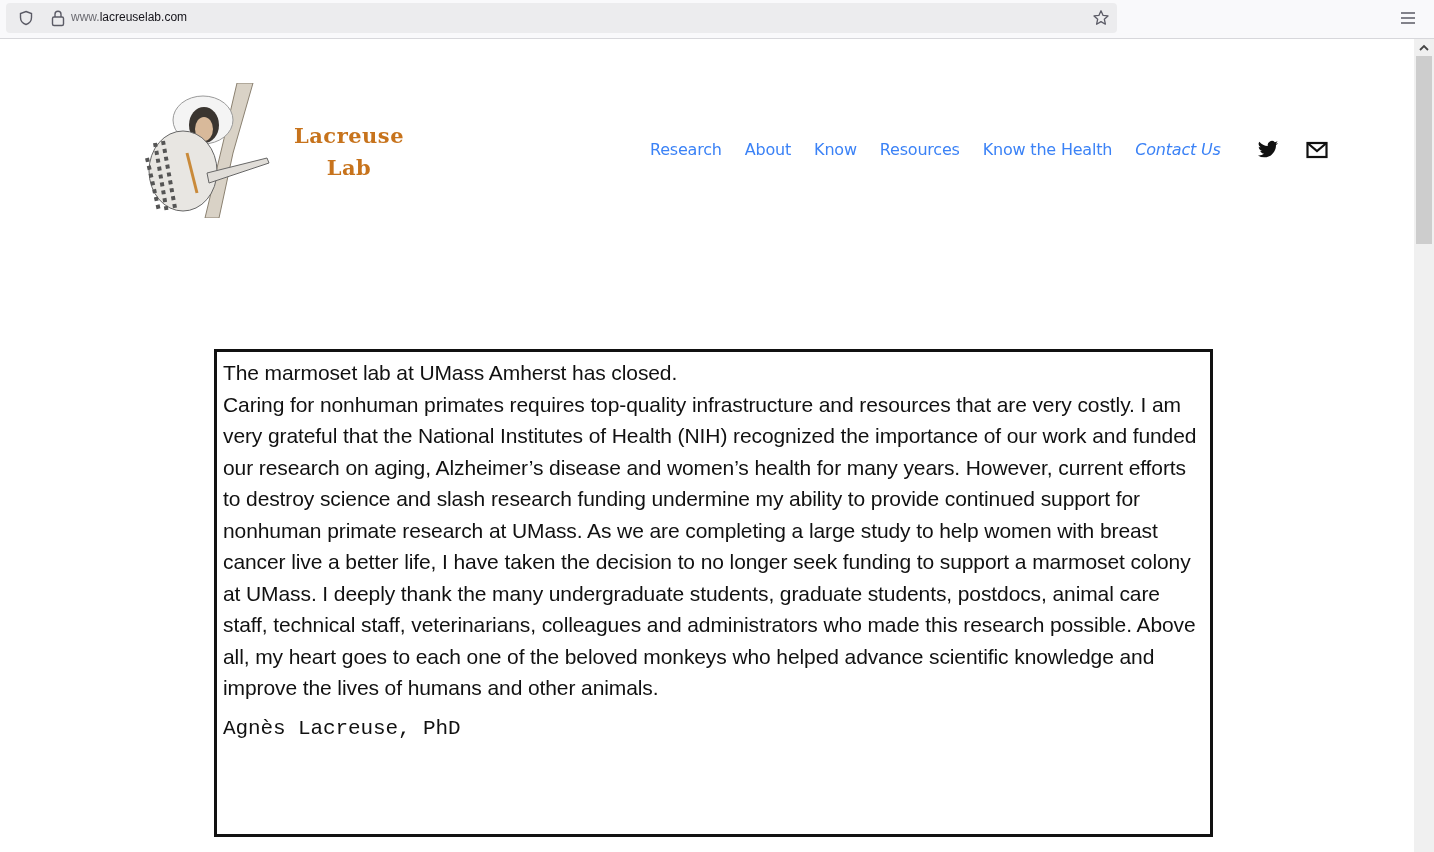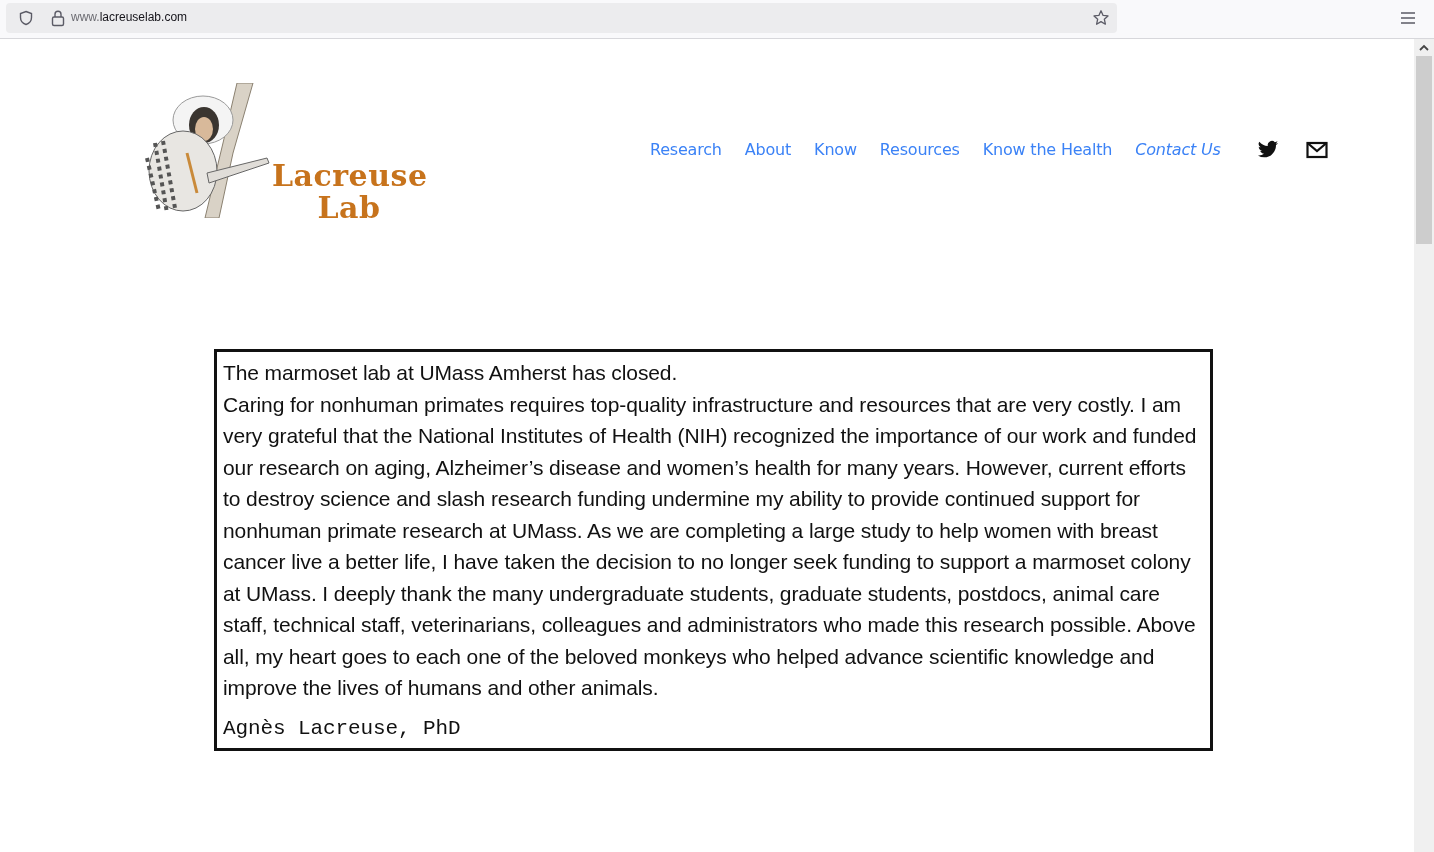--- a/index.html
+++ b/index.html
@@ -17,30 +17,30 @@
 
   
   .scrollbar { position: absolute; left: 1414px; top: 39px; width: 20px; height: 813px; background: #f0f0f0; }
   .scroll-up { position: absolute; left: 0; top: 0; width: 20px; height: 16px; display: flex; align-items: center; justify-content: center; }
   .scroll-thumb { position: absolute; left: 2px; top: 17px; width: 16px; height: 188px; background: #cdcdcd; }
 
   
   .page { position: absolute; left: 0; top: 40px; width: 1414px; height: 812px; background: #fff; }
 
   .logo { position: absolute; left: 137px; top: 43px; width: 290px; height: 135px; }
-  .logo-title { position: absolute; left: 272px; top: 80px; width: 154px; text-align: center; font-family: "DejaVu Serif", serif; font-weight: bold; font-size: 30px; line-height: 32px; color: #c7731c; letter-spacing: 0.5px; margin-top: 40px; }
+  .logo-title { position: absolute; left: 272px; top: 80px; width: 154px; text-align: center; font-family: "DejaVu Serif", serif; font-weight: bold; font-size: 21px; line-height: 32px; color: #c7731c; letter-spacing: 0.5px; }
 
   .nav { position: absolute; top: 100px; left: 650px; display: flex; align-items: center; }
   .nav a { font-family: "DejaVu Sans", sans-serif; font-size: 16px; color: #3b82f6; text-decoration: none; margin-right: 23px; letter-spacing: -0.2px; }
   .nav a:last-child { margin-right: 0; font-style: italic; }
   .social { position: absolute; top: 100px; left: 1257px; display: flex; align-items: center; }
   .social .ic { width: 22px; height: 20px; display: inline-block; }
   .social .ic + .ic { margin-left: 27px; }
 
-  .notice { position: absolute; left: 214px; top: 309px; width: 999px; height: 402px; border: 3px solid #111; padding: 5px 6px 10px 6px; }
+  .notice { position: absolute; left: 214px; top: 309px; width: 999px; height: 488px; border: 3px solid #111; padding: 5px 6px 10px 6px; }
   .notice p { font-family: "Liberation Sans", sans-serif; font-size: 21px; line-height: 31.5px; color: #111; letter-spacing: -0.1px; }
   .notice p.sig { margin-top: 9px; font-family: Liberation Mono, monospace; }
 </style>
 </head>
 <body>
 
 <div class="browser-bar">
   <div class="url-box">
     <svg class="url-shield" viewBox="0 0 16 16">
         <path d="M8 1.5 L13.5 3.5 V7.5 C13.5 11 11 13.5 8 14.5 C5 13.5 2.5 11 2.5 7.5 V3.5 Z" fill="none" stroke="#5b5b66" stroke-width="1.4"></path>

